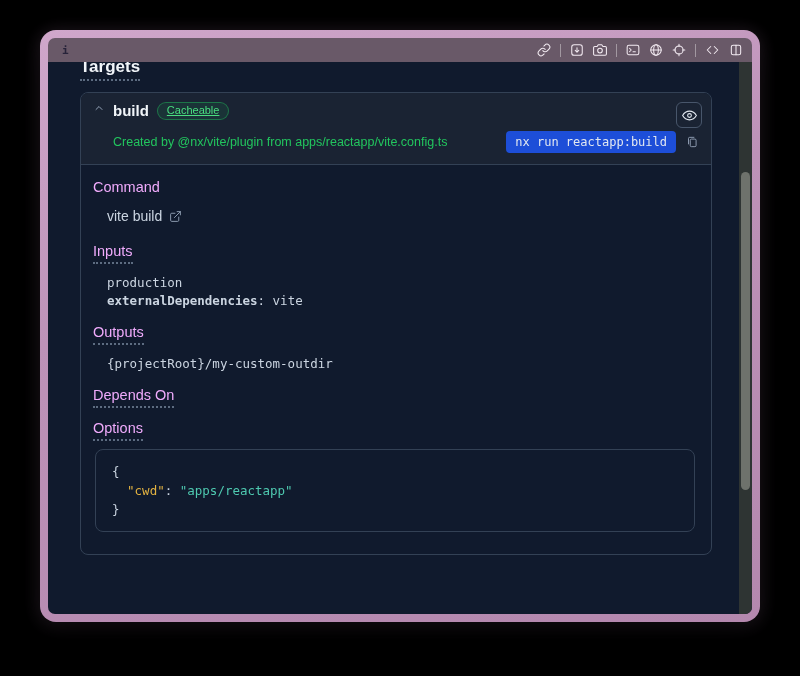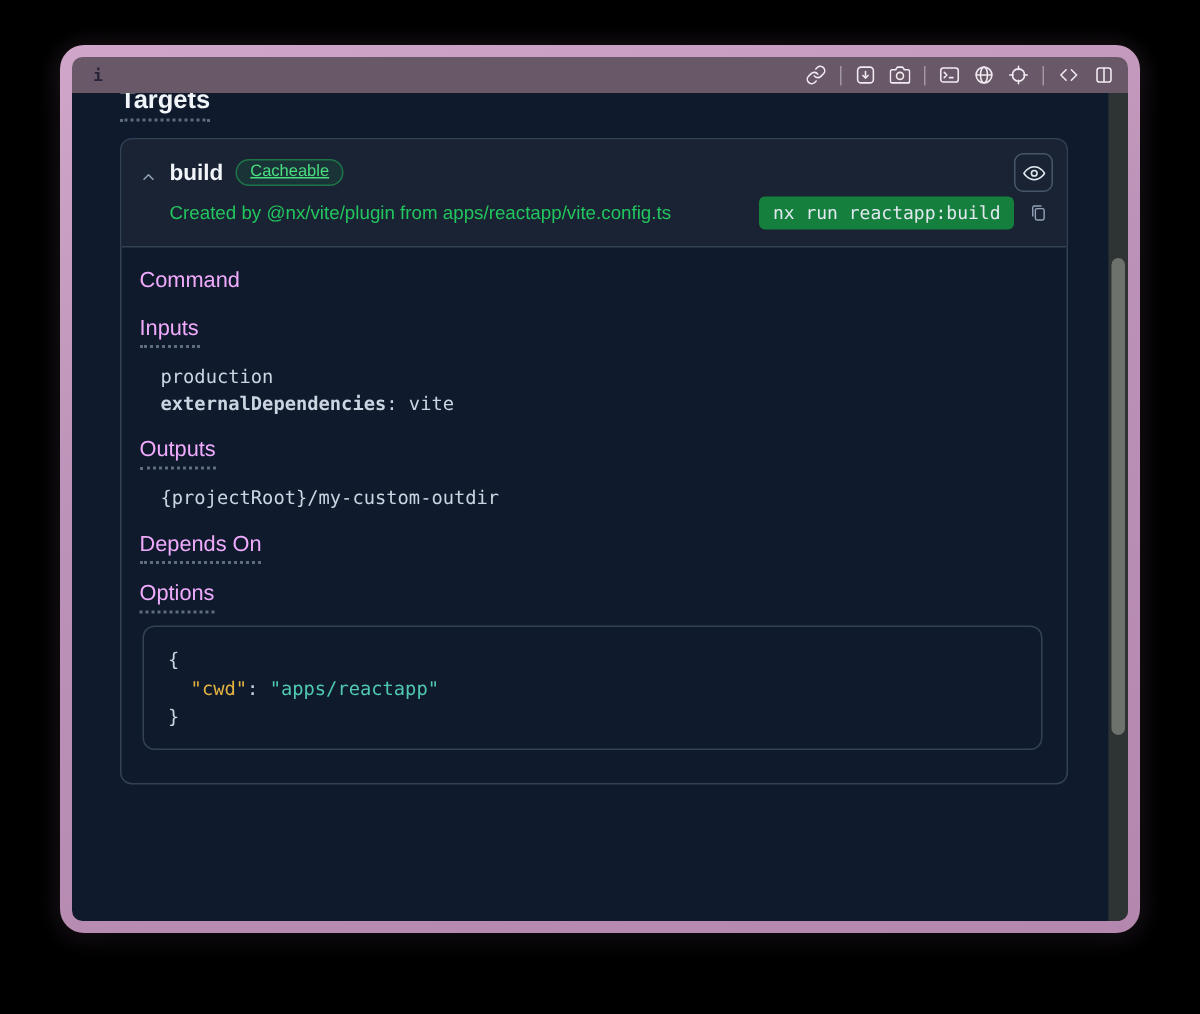--- a/index.html
+++ b/index.html
@@ -43,36 +43,36 @@
   
   .page-h { margin-top:-5px; width:fit-content; }
   .page-h .t { font-size:17px; font-weight:bold; color:#f1f5f9; }
   .dotted { border-bottom:2px dotted #5d6c81; padding-bottom:3px; }
 
   
   .card { margin-top:15px; border:1px solid #334155; border-radius:8px;
     overflow:hidden; }
   .card-header { background:#1a2333; border-bottom:1px solid #334155;
     padding:9px 10px 11px 12px; position:relative; }
-  .hrow1 { display:flex; align-items:flex-end; gap:8px; height:22px; }
+  .hrow1 { display:flex; align-items:flex-start; gap:8px; height:22px; }
   .chev { color:#94a3b8; display:flex; cursor:pointer; }
   .chev svg { stroke:#94a3b8; fill:none; stroke-width:2; stroke-linecap:round;
     stroke-linejoin:round; }
   .tname { font-size:15px; font-weight:bold; color:#f1f5f9; }
   .badge { font-size:11px; color:#4ade80; background:rgba(34,197,94,.10);
     border:1px solid rgba(34,197,94,.45); border-radius:10px; padding:2px 9px 3px;
     line-height:1;text-decoration:underline; }
   .eye-btn { position:absolute; right:9px; top:9px; width:26px; height:26px;
     border:1px solid #48566b; border-radius:6px; display:flex; align-items:center;
     justify-content:center; cursor:pointer; background:transparent; }
   .eye-btn svg { stroke:#e2e8f0; fill:none; stroke-width:1.7; }
   .hrow2 { display:flex; align-items:center; margin-top:7px; padding-left:20px; }
   .created-by { font-size:12.5px; color:#22c55e; }
   .run-chip { margin-left:auto; font-family:"DejaVu Sans Mono", monospace;
-    font-size:12px; color:#e2e8f0; background:#15803d; border-radius:4px;
+    font-size:12px; color:#e2e8f0; background:#1d4ed8; border-radius:4px;
     padding:4px 9px; cursor:pointer; }
   .copy-btn { margin-left:9px; margin-right:2px; display:flex; cursor:pointer; }
   .copy-btn svg { stroke:#94a3b8; fill:none; stroke-width:1.6; }
 
   .card-body { padding:14px 16px 22px 12px; }
   .sec-h { font-size:14.5px; color:#f0abfc; font-weight:500; width:fit-content; }
   .mono { font-family:"DejaVu Sans Mono", monospace; font-size:12.5px;
     color:#cbd5e1; }
   .cmd-row { margin-top:10px; padding-left:14px; display:flex; align-items:center;
     gap:7px; font-size:14px; color:#cbd5e1; font-weight:500; height:22px; }
@@ -190,20 +190,30 @@
                     <rect x="9" y="7" width="10" height="13" rx="2"></rect>
                     <path d="M6 16V6a2 2 0 0 1 2-2h8"></path>
                   </svg>
               </span>
             </div>
           </div>
 
           <div class="card-body">
 
             <div class="sec-h">Command</div>
+            <div class="cmd-row">
+              <span>vite build</span>
+              <span class="ext-link">
+                <svg width="13" height="13" viewBox="0 0 24 24">
+                    <path d="M18 13v6a2 2 0 0 1-2 2H5a2 2 0 0 1-2-2V8a2 2 0 0 1 2-2h6"></path>
+                    <polyline points="15 3 21 3 21 9"></polyline>
+                    <line x1="10" y1="14" x2="21" y2="3"></line>
+                  </svg>
+              </span>
+            </div>
 
             <div class="sec-h dotted mt16">Inputs</div>
             <div class="val-block mono">
               <div class="val-line">production</div>
               <div class="val-line"><span class="bold">externalDependencies</span><span>: </span><span>vite</span></div>
             </div>
 
             <div class="sec-h dotted mt14">Outputs</div>
             <div class="val-block mono">
               <div class="val-line">{projectRoot}/my-custom-outdir</div>

